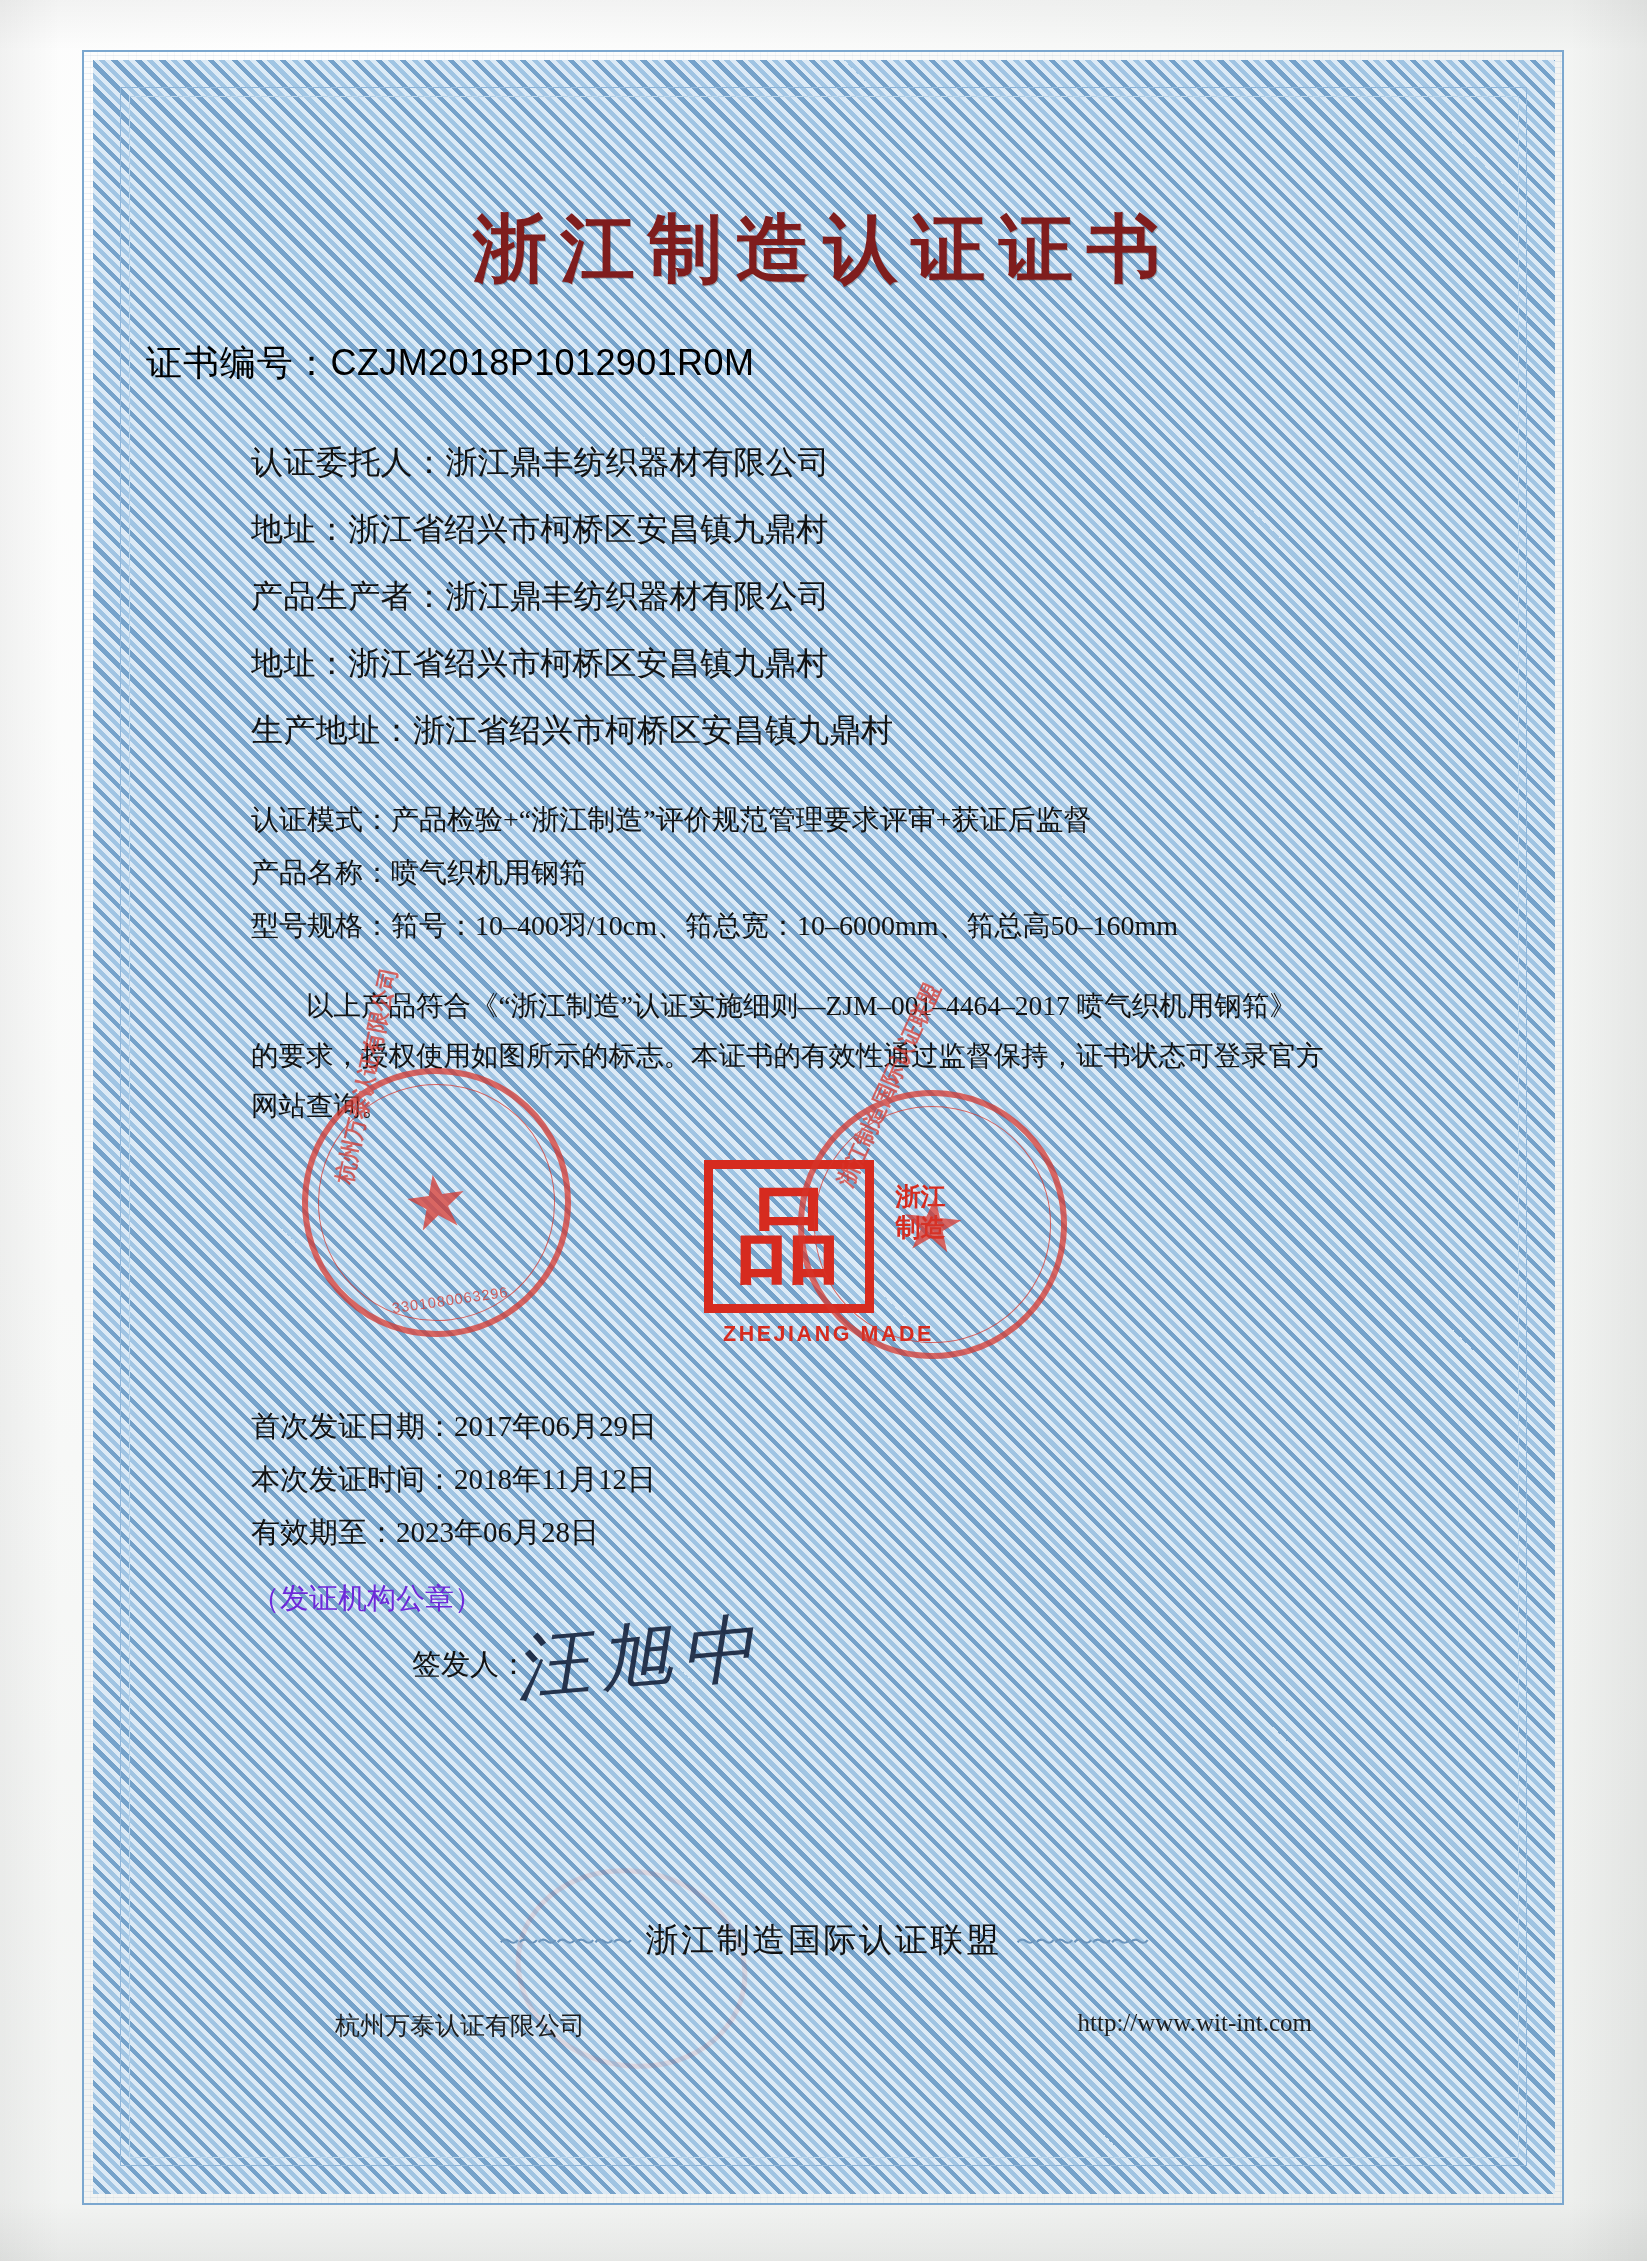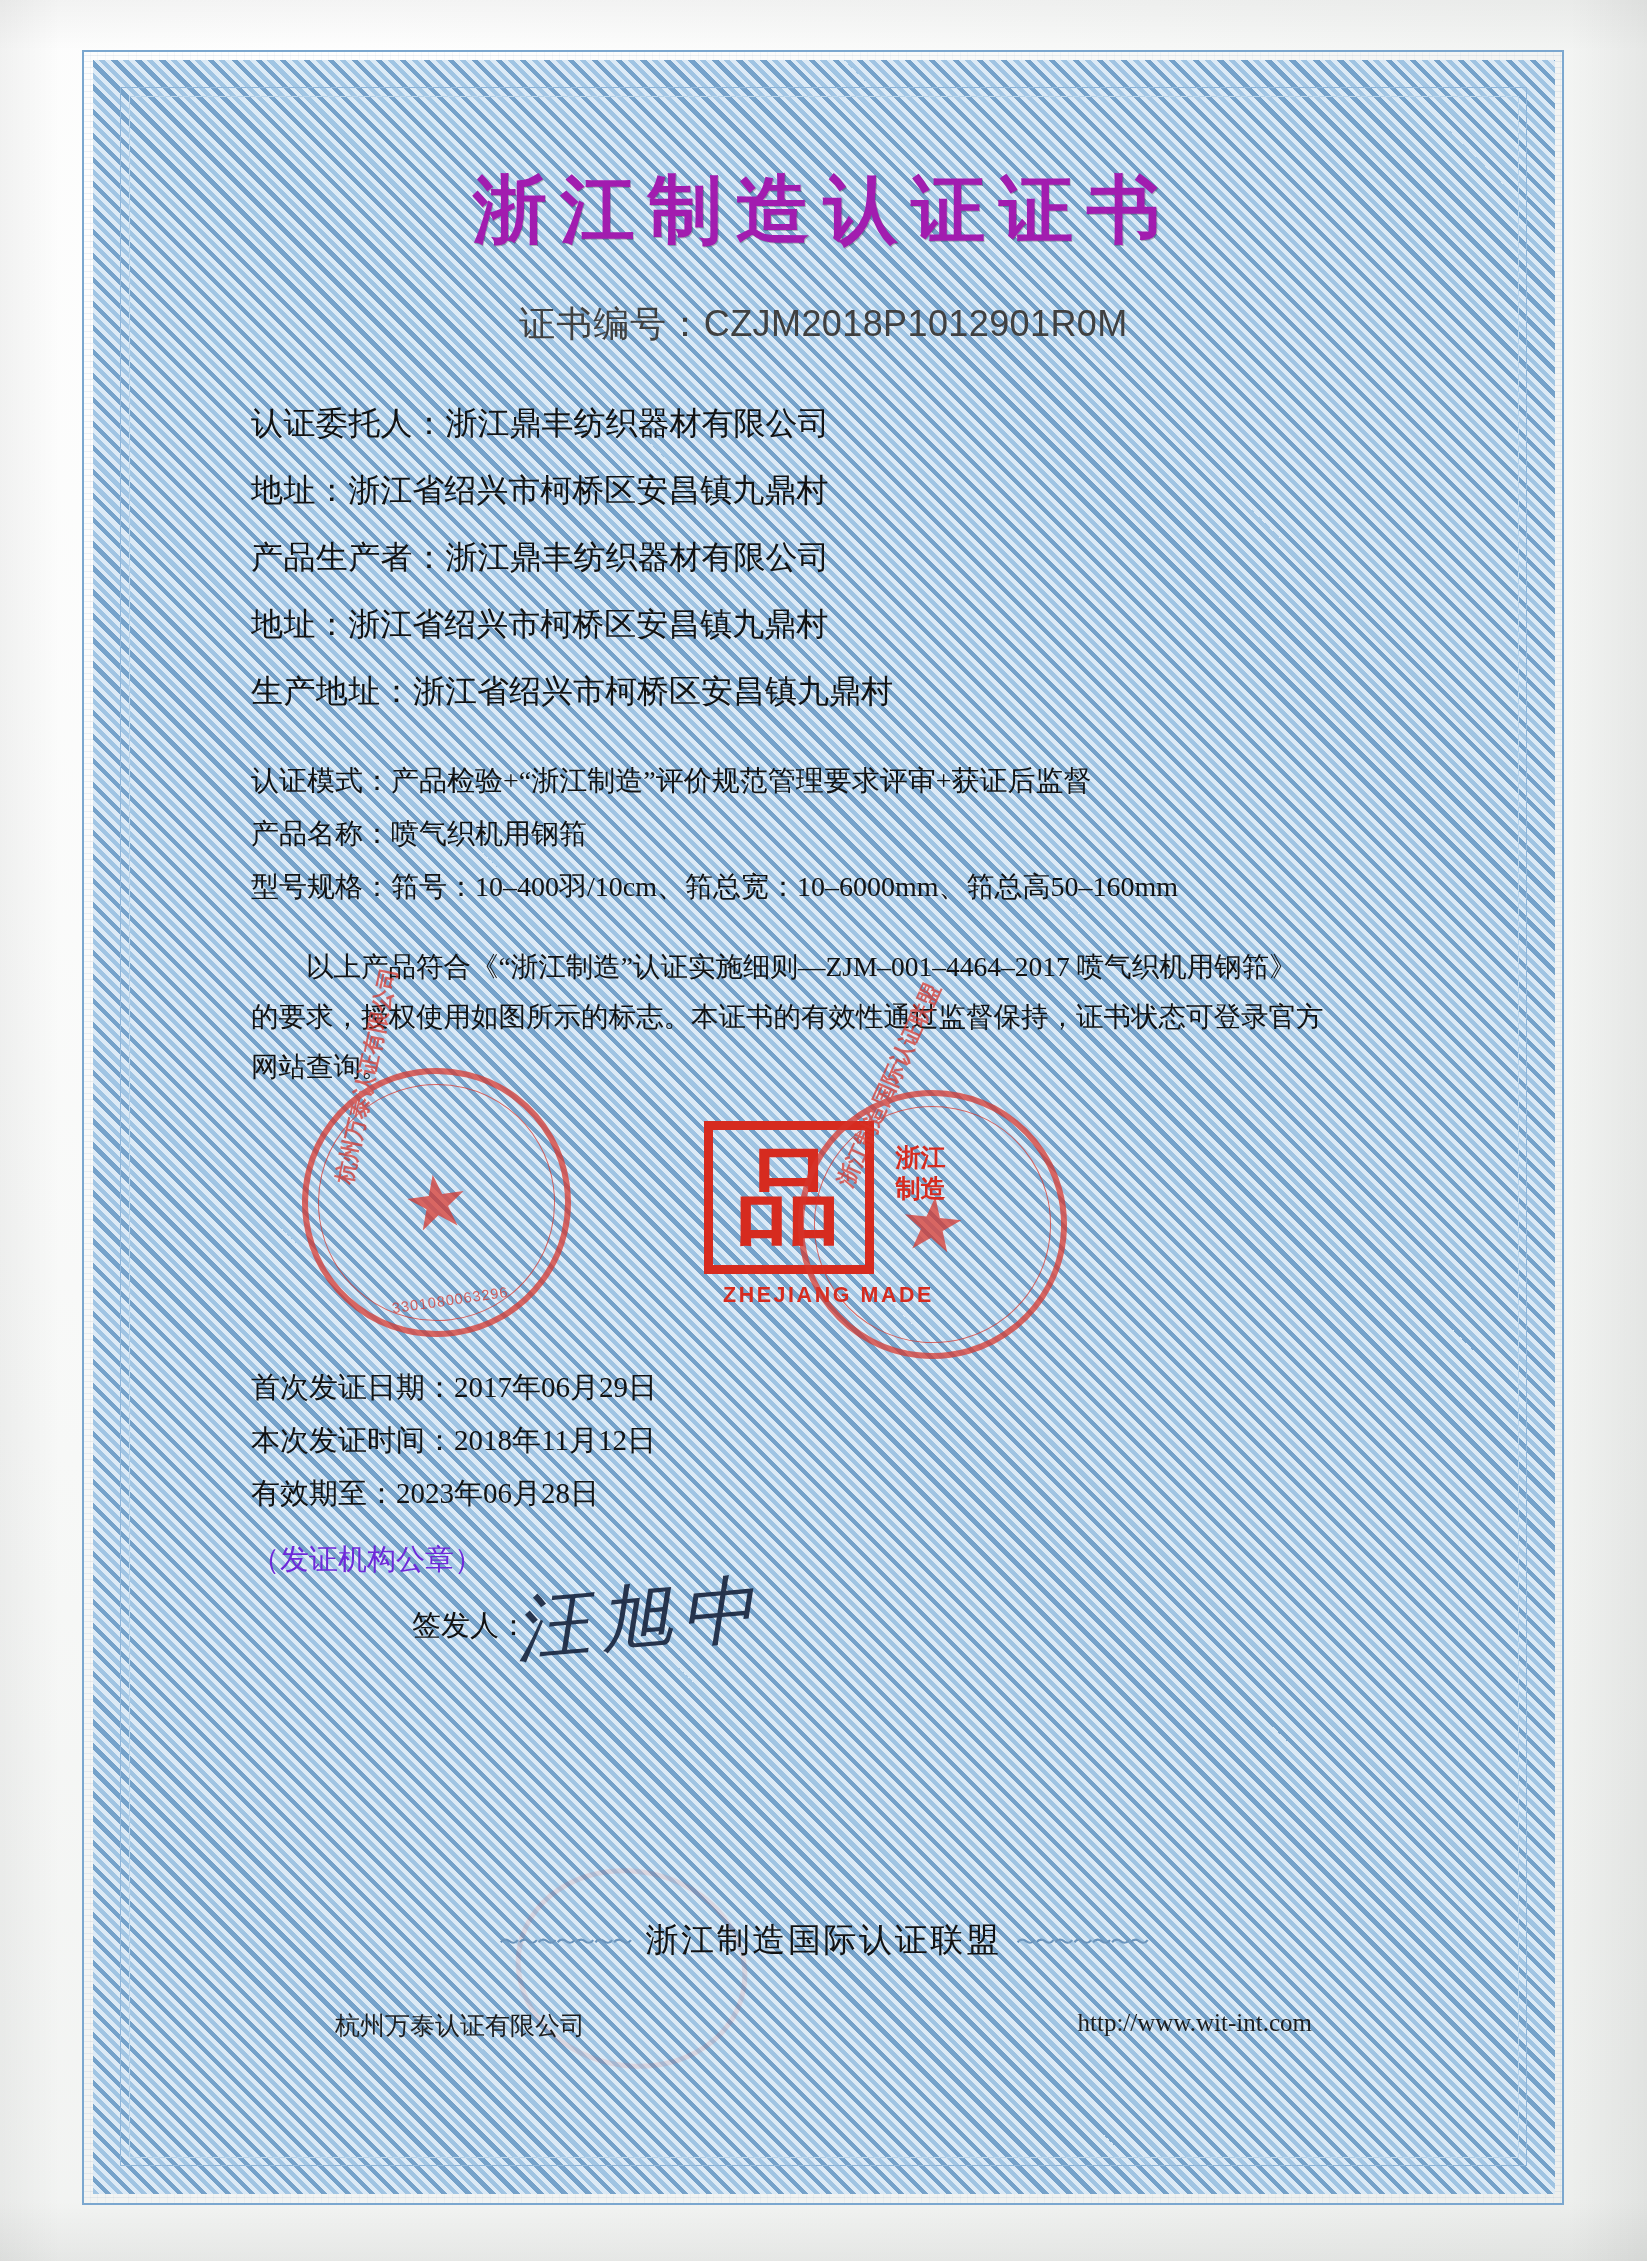--- a/index.html
+++ b/index.html
@@ -89,35 +89,34 @@
   }
 
   
   .content {
     position: absolute;
     left: 146px; top: 112px;
     width: 1355px; height: 2033px;
   }
 
   .title {
-    margin-top: 49px;
+    margin-top: 88px;
     text-align: center;
     font-family: "Liberation Serif", serif;
     font-size: 74px;
     letter-spacing: 13.7px;
     font-weight: 700;
-    color: #a21caf;
+    color: #7f1d1d;
     text-shadow: 0.9px 0.9px 0 rgba(0,0,0,0.25);
   }
 
   .cert-no {
     margin-top: 39px;
-    text-align: center;
     font-size: 36px;
-    color: #404040;
+    color: #000000;
     letter-spacing: 0.9px;
   }
   .cert-no .num {
     font-family: "Liberation Sans", sans-serif;
     letter-spacing: 0.4px;
   }
 
   .fields {
     margin-top: 41px;
     padding-left: 105px;

